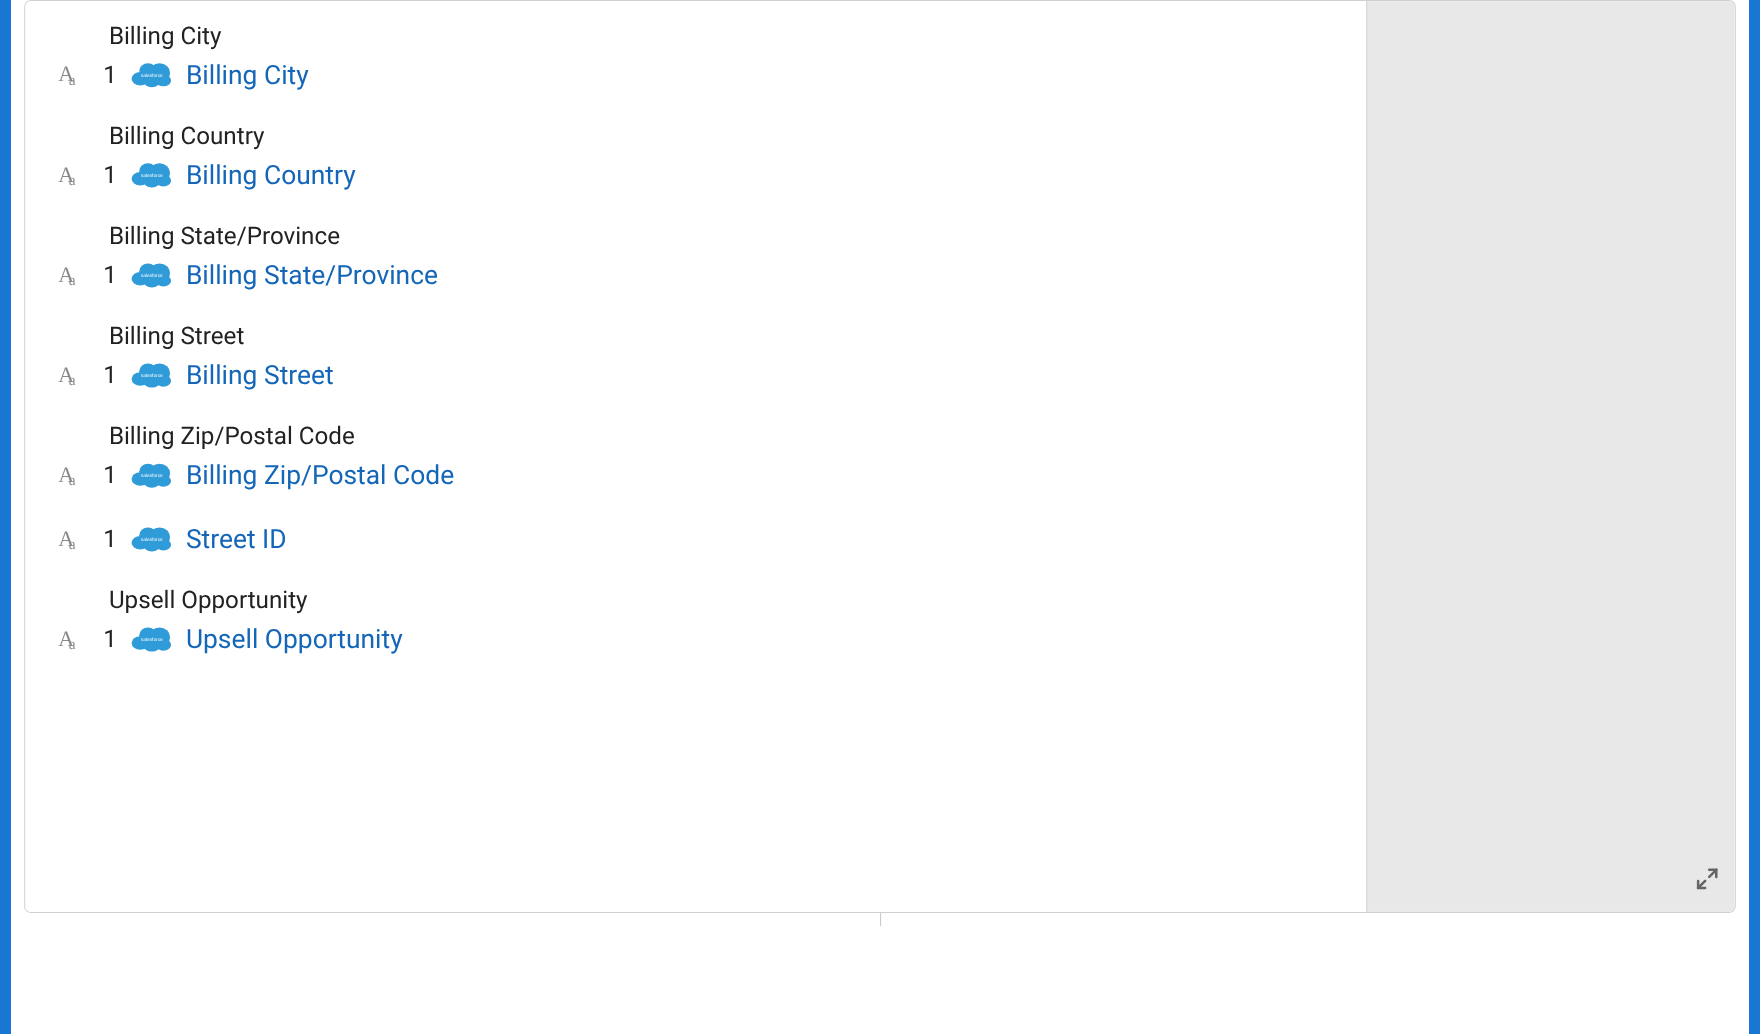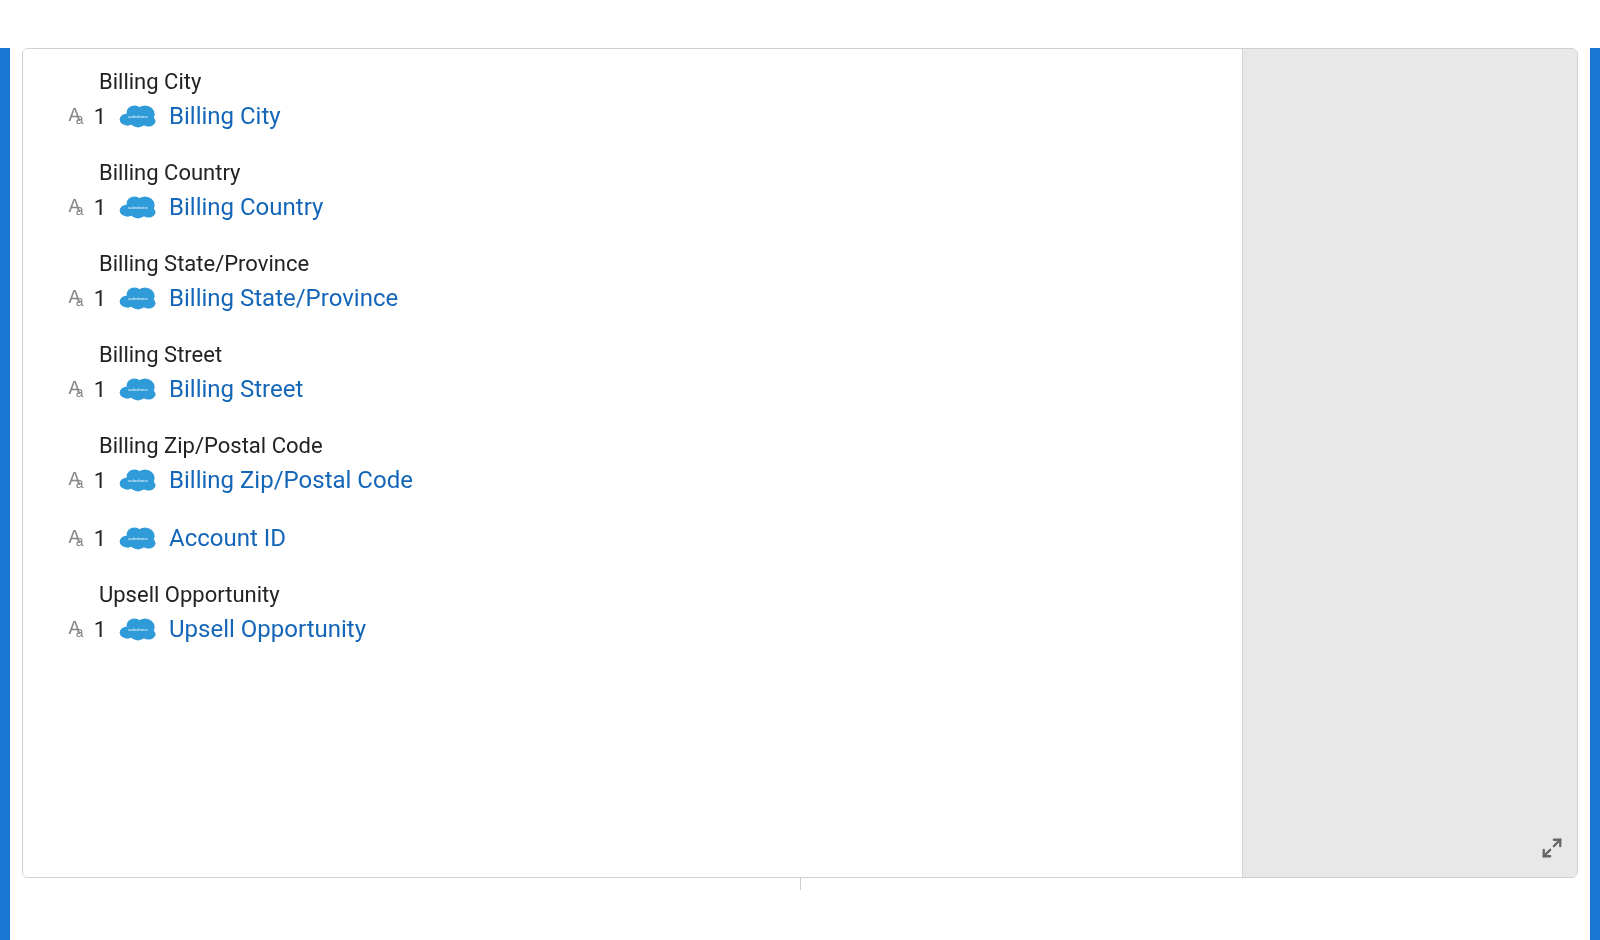--- a/index.html
+++ b/index.html
@@ -21,21 +21,20 @@
       padding: 0 12px;
       background: #ffffff;
     }
     .container {
       display: flex;
       height: 830px;
       border: 1px solid #d0d0d0;
       border-radius: 6px;
       overflow: hidden;
       background: #ffffff;
-      margin-top: 48px;
     }
     .main-panel {
       flex: 1 1 auto;
       padding: 20px 40px 30px 30px;
       background: #ffffff;
       overflow-y: auto;
     }
     .side-panel {
       width: 335px;
       flex: 0 0 335px;
@@ -53,23 +52,23 @@
       margin-left: 46px;
       margin-bottom: 8px;
     }
     .field-row {
       display: flex;
       align-items: center;
       gap: 10px;
     }
     .type-icon {
       color: #888;
-      font-family: Liberation Mono, monospace;
+      font-family: Liberation Serif, serif;
       width: 30px;
-      text-align: right;
+      text-align: left;
       font-size: 20px;
       letter-spacing: -3px;
       line-height: 1;
     }
     .type-icon .big-a {
       font-size: 20px;
       vertical-align: baseline;
     }
     .type-icon .small-a {
       font-size: 14px;
@@ -241,21 +240,21 @@
                 <g fill="#2f9bd8">
                   <ellipse cx="12" cy="20" rx="9" ry="7"></ellipse>
                   <ellipse cx="20" cy="12" rx="9" ry="8"></ellipse>
                   <ellipse cx="32" cy="14" rx="11" ry="10"></ellipse>
                   <ellipse cx="24" cy="22" rx="9" ry="7"></ellipse>
                   <ellipse cx="36" cy="22" rx="8" ry="6"></ellipse>
                 </g>
                 <text x="24" y="18" text-anchor="middle" font-size="5" fill="#fff" font-family="Arial">salesforce</text>
               </svg>
           </span>
-          <span class="link-text">Account ID</span>
+          <span class="link-text">Street ID</span>
         </div>
       </div>
 
       <div class="field-group">
         <div class="field-title">Upsell Opportunity</div>
         <div class="field-row">
           <span class="type-icon"><span class="big-a">A</span><span class="small-a">a</span></span>
           <span class="count">1</span>
           <span class="sf-icon">
             <svg viewBox="0 0 48 32">

